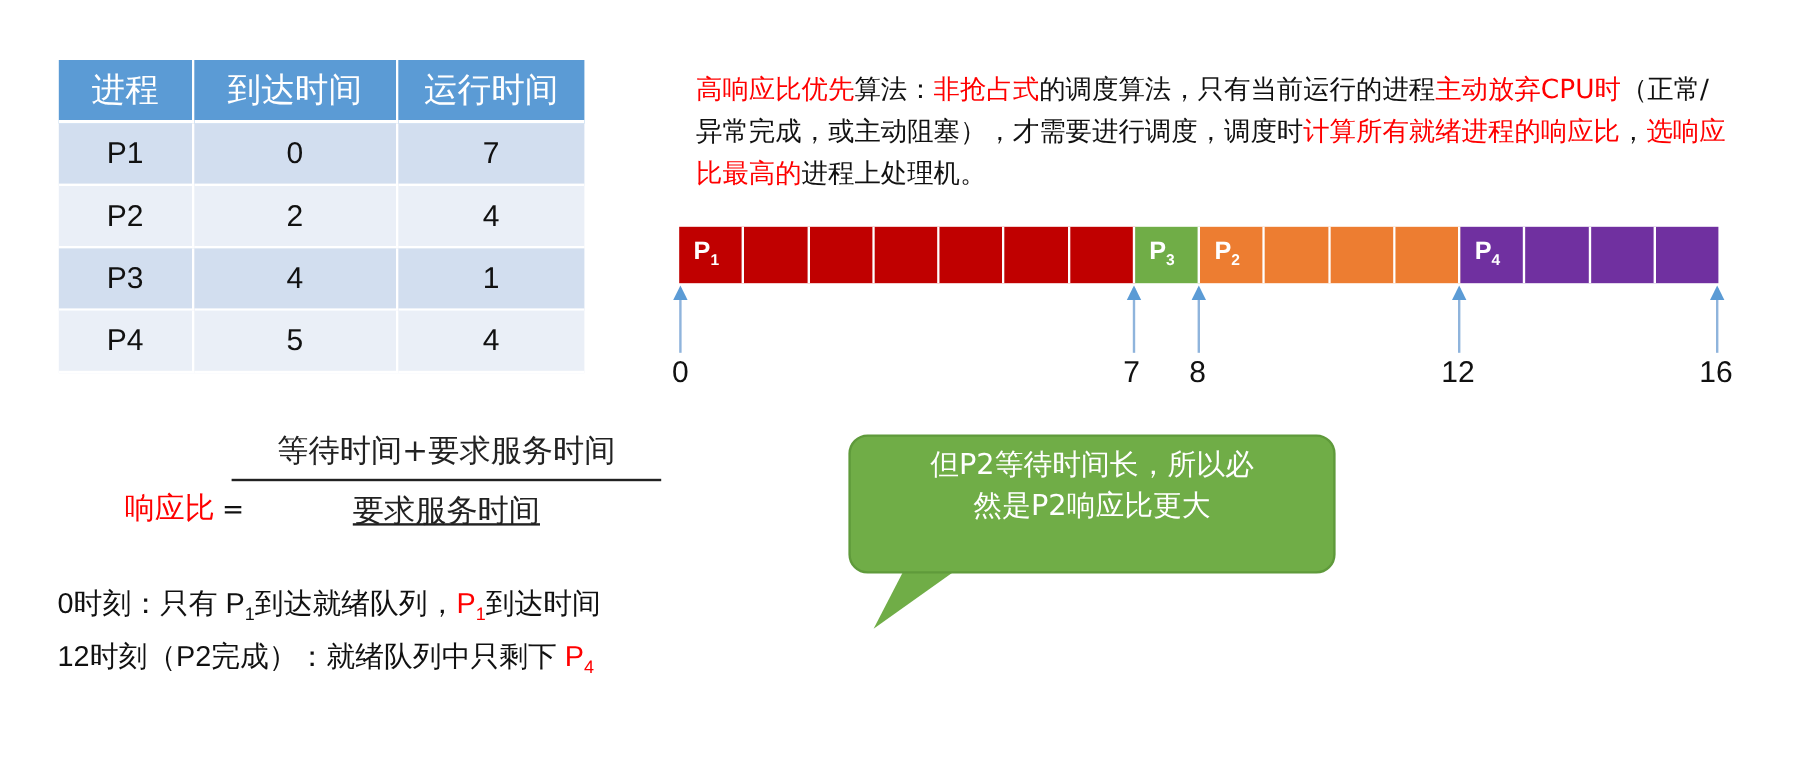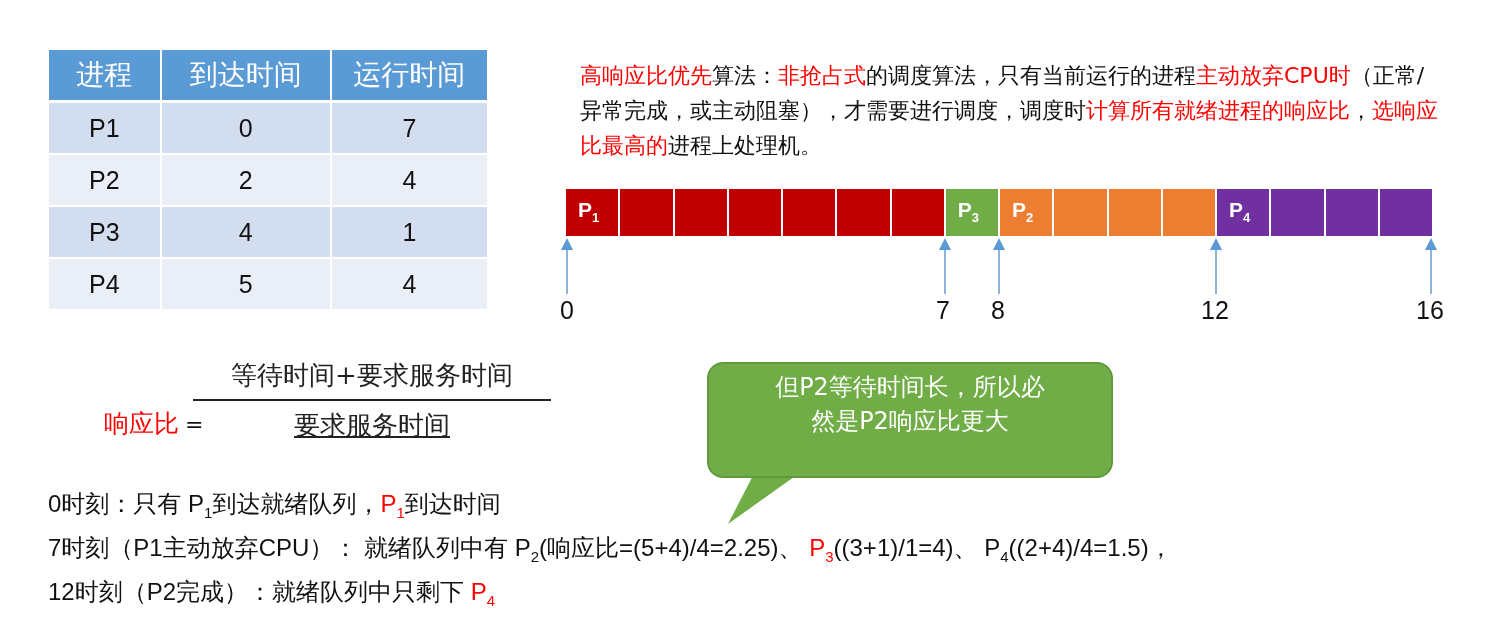--- a/index.html
+++ b/index.html
@@ -121,15 +121,14 @@
 <svg style="position:absolute;left:700px;top:460px" width="120" height="70">
   <polygon points="60,2 115,2 28,64" fill="#70ad47"></polygon>
 </svg>
 <div class="callout">
   <div>但P2等待时间长，所以必</div>
   <div>然是P2响应比更大</div>
 </div>
 
 <div class="steps">
   <div><span>0时刻：只有 P</span><sub>1</sub><span>到达就绪队列，</span><span class="red"><span>P</span><sub>1</sub></span><span>到达时间</span></div>
-  <div><span>7时刻（P1主动放弃CPU）： 就绪队列中有 P</span><sub>2</sub><span>(响应比=(5+4)/4=2.25)、 </span><span class="red"><span>P</span><sub>3</sub></span><span>((3+1)/1=4)、 P</span><sub>4</sub><span>((2+4)/4=1.5)，</span></div>
   <div><span>12时刻（P2完成）：就绪队列中只剩下 </span><span class="red"><span>P</span><sub>4</sub></span></div>
 </div>
 
 </body></html>

